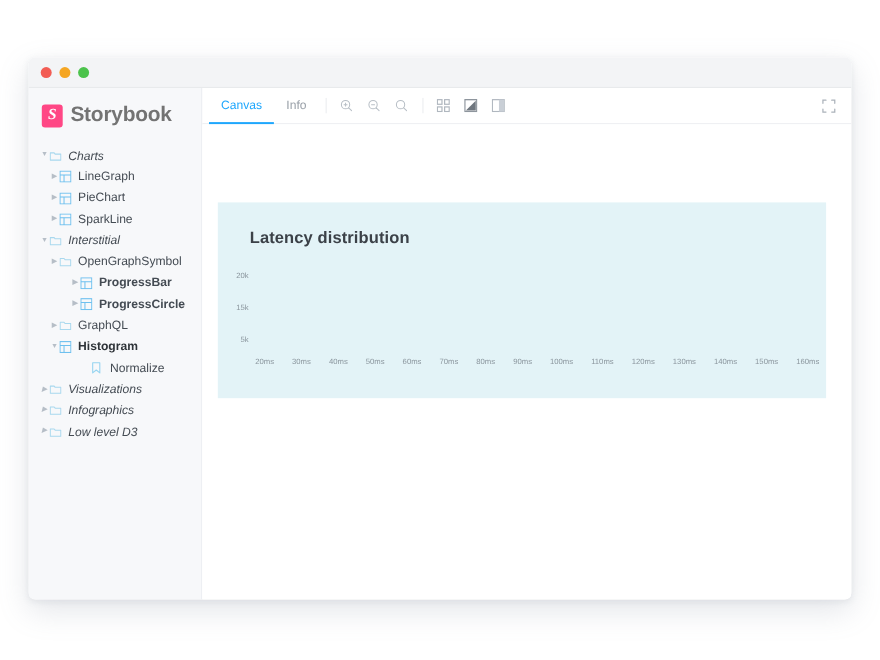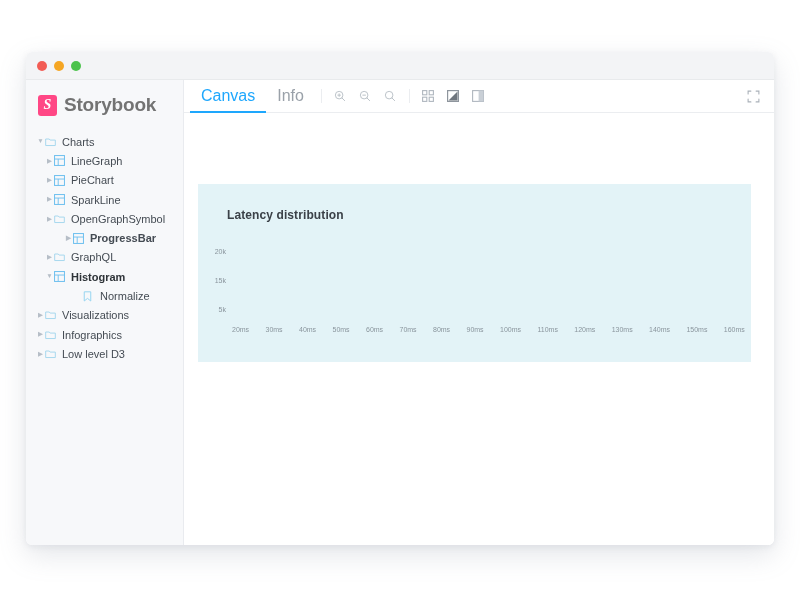--- a/index.html
+++ b/index.html
@@ -132,21 +132,21 @@
     flex: 0 0 9px;
     color: #b6bec7;
     font-size: 6.5px;
     line-height: 1;
     text-align: center;
   }
   .node .tico { flex: 0 0 auto; width: 14px; display: flex; align-items: center; }
   .node .lbl { margin-left: 3px; }
   .node.bold .lbl { font-weight: bold; color: #2e3338; text-align: right; }
 
-  .d0 { padding-left: 10px; }
+  .d0 { padding-left: 10px; font-style: italic; }
   .d1 { padding-left: 19px; }
   .d2 { padding-left: 38px; font-weight: bold; }
   .d3 { padding-left: 48px; }
 
   
   #main {
     flex: 1 1 auto;
     display: flex;
     flex-direction: column;
     background: #fff;
@@ -158,21 +158,21 @@
     flex: 0 0 33px;
     border-bottom: 1px solid #ebedf0;
     display: flex;
     align-items: stretch;
     padding-left: 6px;
   }
   .tab {
     display: flex;
     align-items: center;
     padding: 0 11px;
-    font-size: 16px;
+    font-size: 11px;
     color: #9aa1a9;
     position: relative;
     cursor: pointer;
   }
   .tab.active { color: #1ea7fd; }
   .tab.active::after {
     content: "";
     position: absolute;
     left: 0; right: 0; bottom: -1px;
     height: 2.5px;
@@ -205,21 +205,21 @@
     position: absolute;
     left: 14px;
     top: 71px;
     width: 553px;
     height: 178px;
     background: #e3f3f7;
   }
   #chart-title {
     position: absolute;
     left: 29px; top: 24px;
-    font-size: 12px;
+    font-size: 15px;
     font-weight: bold;
     color: #3b4148;
     letter-spacing: 0.1px;
   }
   .ylabel {
     position: absolute;
     right: 0;
     font-size: 7px;
     color: #8a959d;
     text-align: right;
@@ -301,39 +301,59 @@
             <span class="chev">▶</span>
             <span class="tico">
               <svg width="11" height="11" viewBox="0 0 12 12">
                 <rect x="0.6" y="0.6" width="10.8" height="10.8" fill="none" stroke="#6ec0ef" stroke-width="1.1"></rect>
                 <line x1="0.6" y1="4.4" x2="11.4" y2="4.4" stroke="#6ec0ef" stroke-width="1"></line>
                 <line x1="4.6" y1="4.4" x2="4.6" y2="11.4" stroke="#6ec0ef" stroke-width="1"></line>
               </svg>
             </span>
             <span class="lbl">SparkLine</span>
           </div>
+          <div class="node d0">
+            <span class="chev">▼</span>
+            <span class="tico">
+              <svg width="11" height="10" viewBox="0 0 12 11">
+                <path d="M0.7 2.2 V9.4 H11.3 V3.4 H5.6 L4.6 2.2 Z" fill="none" stroke="#a8d8ee" stroke-width="1.1" stroke-linejoin="round"></path>
+              </svg>
+            </span>
+            <span class="lbl">Interstitial</span>
+          </div>
           <div class="node d1">
             <span class="chev">▶</span>
             <span class="tico">
               <svg width="11" height="10" viewBox="0 0 12 11">
                 <path d="M0.7 2.2 V9.4 H11.3 V3.4 H5.6 L4.6 2.2 Z" fill="none" stroke="#a8d8ee" stroke-width="1.1" stroke-linejoin="round"></path>
               </svg>
             </span>
             <span class="lbl">OpenGraphSymbol</span>
           </div>
           <div class="node d2">
             <span class="chev">▶</span>
             <span class="tico">
               <svg width="11" height="11" viewBox="0 0 12 12">
                 <rect x="0.6" y="0.6" width="10.8" height="10.8" fill="none" stroke="#6ec0ef" stroke-width="1.1"></rect>
                 <line x1="0.6" y1="4.4" x2="11.4" y2="4.4" stroke="#6ec0ef" stroke-width="1"></line>
                 <line x1="4.6" y1="4.4" x2="4.6" y2="11.4" stroke="#6ec0ef" stroke-width="1"></line>
               </svg>
             </span>
             <span class="lbl">ProgressBar</span>
+          </div>
+          <div class="node d2">
+            <span class="chev">▶</span>
+            <span class="tico">
+              <svg width="11" height="11" viewBox="0 0 12 12">
+                <rect x="0.6" y="0.6" width="10.8" height="10.8" fill="none" stroke="#6ec0ef" stroke-width="1.1"></rect>
+                <line x1="0.6" y1="4.4" x2="11.4" y2="4.4" stroke="#6ec0ef" stroke-width="1"></line>
+                <line x1="4.6" y1="4.4" x2="4.6" y2="11.4" stroke="#6ec0ef" stroke-width="1"></line>
+              </svg>
+            </span>
+            <span class="lbl">ProgressCircle</span>
           </div>
           <div class="node d1">
             <span class="chev">▶</span>
             <span class="tico">
               <svg width="11" height="10" viewBox="0 0 12 11">
                 <path d="M0.7 2.2 V9.4 H11.3 V3.4 H5.6 L4.6 2.2 Z" fill="none" stroke="#a8d8ee" stroke-width="1.1" stroke-linejoin="round"></path>
               </svg>
             </span>
             <span class="lbl">GraphQL</span>
           </div>

